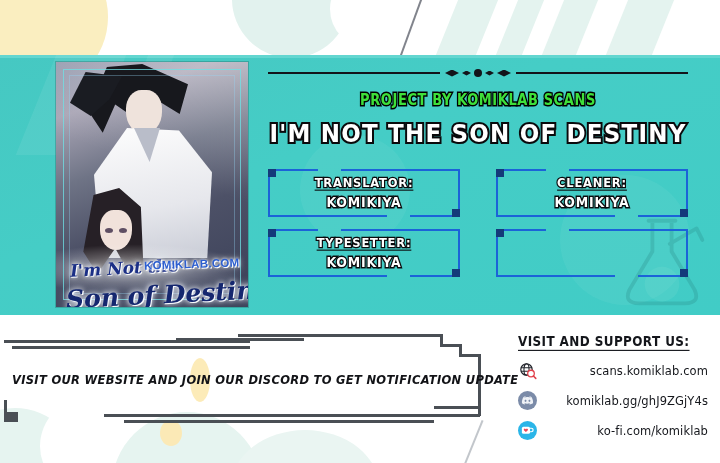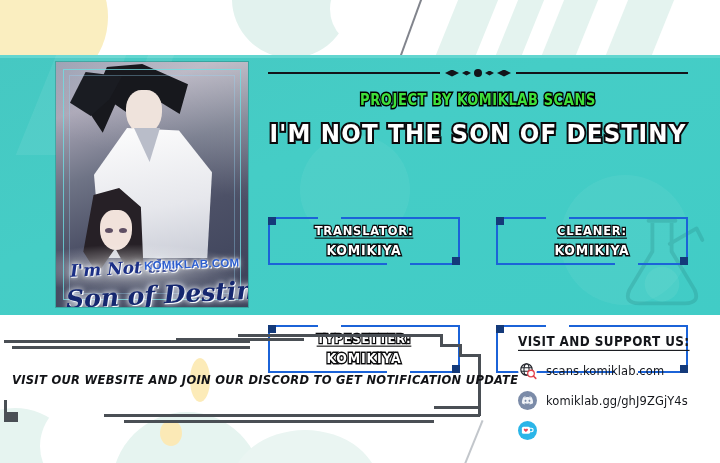--- a/index.html
+++ b/index.html
@@ -324,21 +324,20 @@
     grid-template-columns: 1fr 1fr;
     grid-gap: 12px 36px;
   }
   .credit-box {
     position: relative;
     height: 48px;
     display: flex;
     flex-direction: column;
     align-items: center;
     justify-content: center;
-    margin-top: 48px;
   }
   .cb-edge { position: absolute; background: #1b63d8; }
   .cb-top-l { left: 0; top: 0; height: 2px; width: 26%; }
   .cb-top-r { right: 0; top: 0; height: 2px; width: 62%; }
   .cb-bot-l { left: 0; bottom: 0; height: 2px; width: 62%; }
   .cb-bot-r { right: 0; bottom: 0; height: 2px; width: 26%; }
   .cb-left  { left: 0; top: 0; width: 2px; height: 100%; }
   .cb-right { right: 0; top: 0; width: 2px; height: 100%; }
   .cb-notch-tl { left: 0; top: 0; width: 8px; height: 8px; background: #143a7a; }
   .cb-notch-br { right: 0; bottom: 0; width: 8px; height: 8px; background: #143a7a; }
@@ -419,20 +418,21 @@
     text-decoration: underline;
     text-underline-offset: 3px;
     transform: scaleY(1.12);
     display: inline-block;
   }
   .support-row {
     display: flex;
     align-items: center;
     gap: 9px;
     margin-top: 11px;
+    justify-content: space-between;
   }
   .support-ico {
     width: 19px; height: 19px;
     flex: 0 0 19px;
     border-radius: 50%;
     display: flex; align-items: center; justify-content: center;
   }
   .ico-web   { background: #ffffff; }
   .ico-disc  { background: #7b8ba8; }
   .ico-kofi  { background: #2ab5e8; }
@@ -624,16 +624,17 @@
     </div>
 
     <div class="support-row">
       <span class="support-ico ico-kofi">
         <svg width="15" height="15" viewBox="0 0 24 24">
           <rect x="3" y="6" width="13" height="11" rx="2.4" fill="#ffffff"></rect>
           <path d="M16 8.4h2.2a2.8 2.8 0 0 1 0 5.6H16" fill="none" stroke="#ffffff" stroke-width="1.9"></path>
           <path d="M9.4 14.4 6.6 11.8a1.6 1.6 0 1 1 2.3-2.2l.5.5.5-.5a1.6 1.6 0 1 1 2.3 2.2Z" fill="#ed4758"></path>
         </svg>
       </span>
+      <span class="support-label">ko-fi.com/komiklab</span>
     </div>
   </div>
 
 </div>
 
 </body></html>

